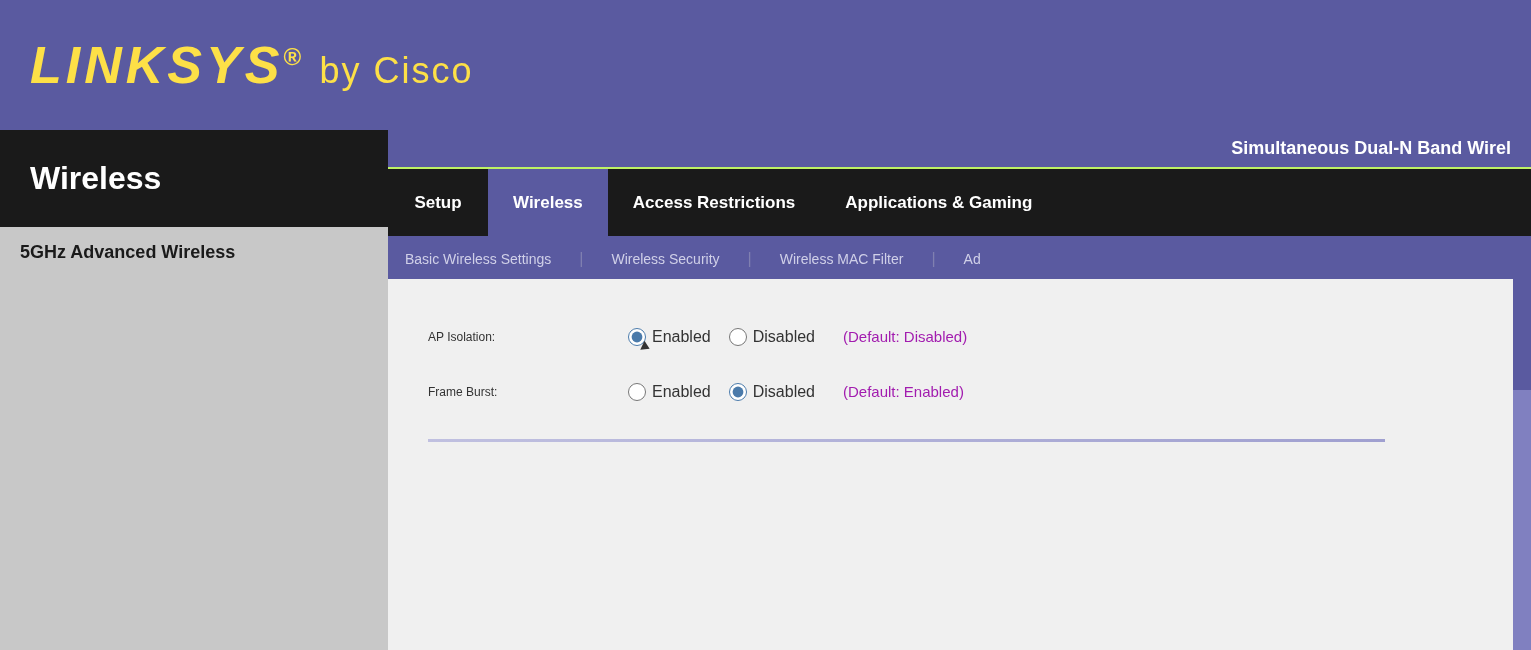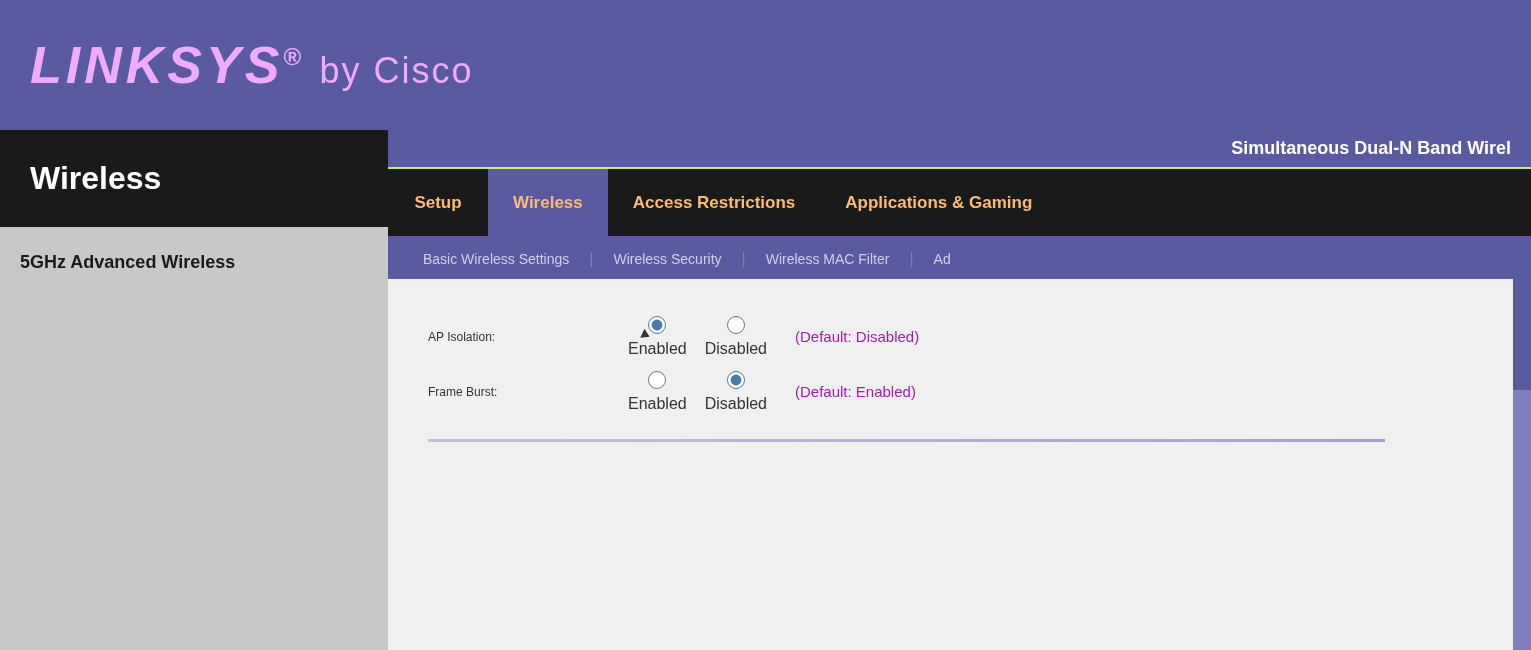--- a/index.html
+++ b/index.html
@@ -7,21 +7,21 @@
 
     
     .header {
       background-color: #5a5aa0;
       height: 130px;
       display: flex;
       align-items: center;
       padding-left: 30px;
     }
     .logo {
-      color: #f0abfc;
+      color: #fde047;
       font-size: 52px;
       font-weight: bold;
       letter-spacing: 2px;
       font-family: Arial Black, Arial, sans-serif;
     }
     .logo-linksys {
       font-style: italic;
       text-transform: uppercase;
       letter-spacing: 4px;
     }
@@ -53,21 +53,21 @@
     .sidebar-title {
       color: white;
       font-size: 32px;
       font-weight: bold;
       padding: 30px 30px 30px 30px;
       flex: 0 0 auto;
     }
 
     .sidebar-section {
       background-color: #c8c8c8;
-      padding: 25px 20px;
+      padding: 15px 20px;
       flex: 1;
     }
 
     .sidebar-section-title {
       color: #1a1a1a;
       font-size: 18px;
       font-weight: bold;
     }
 
     
@@ -93,21 +93,21 @@
     
     .nav-tabs {
       background-color: #1a1a1a;
       display: flex;
       align-items: stretch;
       height: 70px;
       border-bottom: 3px solid #5a5aa0;
     }
 
     .nav-tab {
-      color: #fdba74;
+      color: #ffffff;
       font-size: 17px;
       font-weight: bold;
       padding: 0 25px;
       display: flex;
       align-items: center;
       justify-content: center;
       cursor: pointer;
       text-align: center;
       min-width: 100px;
     }
@@ -115,22 +115,22 @@
     .nav-tab.active {
       background-color: #5a5aa0;
     }
 
     
     .sub-nav {
       background-color: #5a5aa0;
       display: flex;
       align-items: center;
       height: 40px;
-      padding: 0 20px;
-      gap: 0;
+      padding: 0 2px;
+      gap: 8px;
     }
 
     .sub-nav-item {
       color: #d0d0e8;
       font-size: 14px;
       padding: 0 15px;
       cursor: pointer;
       white-space: nowrap;
     }
 
@@ -187,21 +187,20 @@
       display: flex;
       align-items: center;
       gap: 8px;
     }
 
     .radio-option {
       display: flex;
       align-items: center;
       gap: 6px;
       margin-right: 10px;
-      flex-direction: column;
     }
 
     .radio-option input[type="radio"] {
       width: 18px;
       height: 18px;
       cursor: pointer;
       accent-color: #4a7aaa;
     }
 
     .radio-option label {

